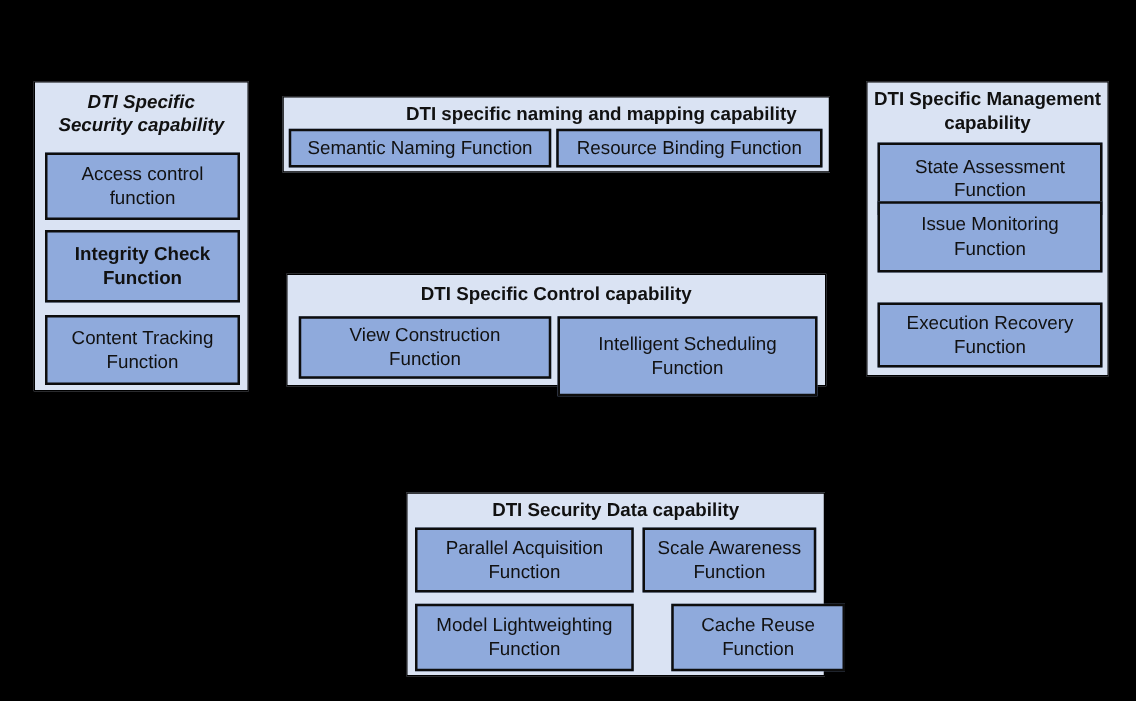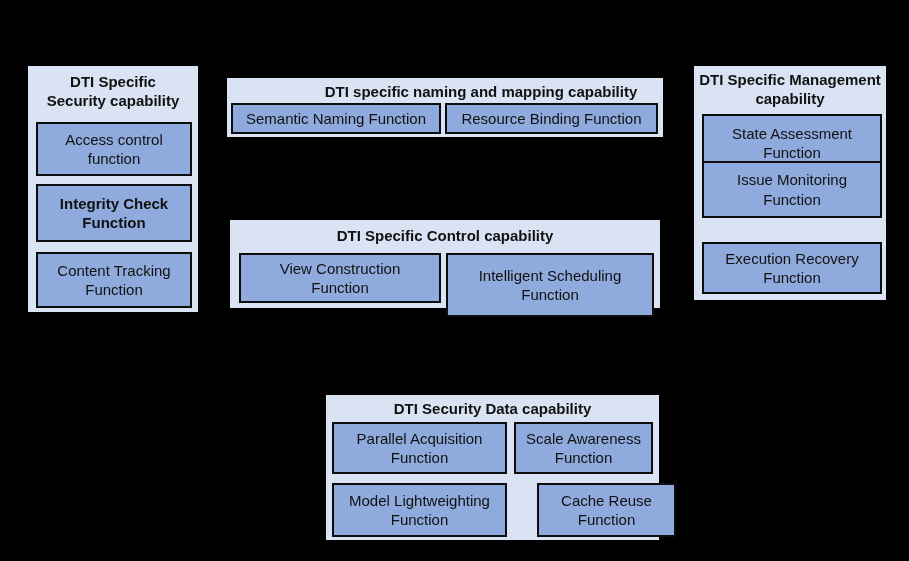--- a/index.html
+++ b/index.html
@@ -38,21 +38,21 @@
     align-items: center;
     justify-content: center;
     text-align: center;
     font-size: 15px;
     line-height: 1.3;
     white-space: pre-line;
     color: #111111;
   }
   
   #g-security { left: 27px;  top: 65px;  width: 172px; height: 248px; }
-  #g-security .group-title { padding-top: 7px; }
+  #g-security .group-title { padding-top: 7px; font-style: italic; }
   #fn-access    { left: 8px; top: 56px;  width: 156px; height: 54px; }
   #fn-integrity { left: 8px; top: 118px; width: 156px; height: 58px; font-weight: bold; }
   #fn-content   { left: 8px; top: 186px; width: 156px; height: 56px; }
   
   #g-naming { left: 226px; top: 77px; width: 438px; height: 61px; }
   #g-naming .group-title { padding-top: 5px; margin-left: 36px; }
   #fn-semantic { left: 4px;   top: 25px; width: 210px; height: 31px; }
   #fn-resource { left: 218px; top: 25px; width: 213px; height: 31px; }
   
   #g-management { left: 693px; top: 65px; width: 194px; height: 236px; }

